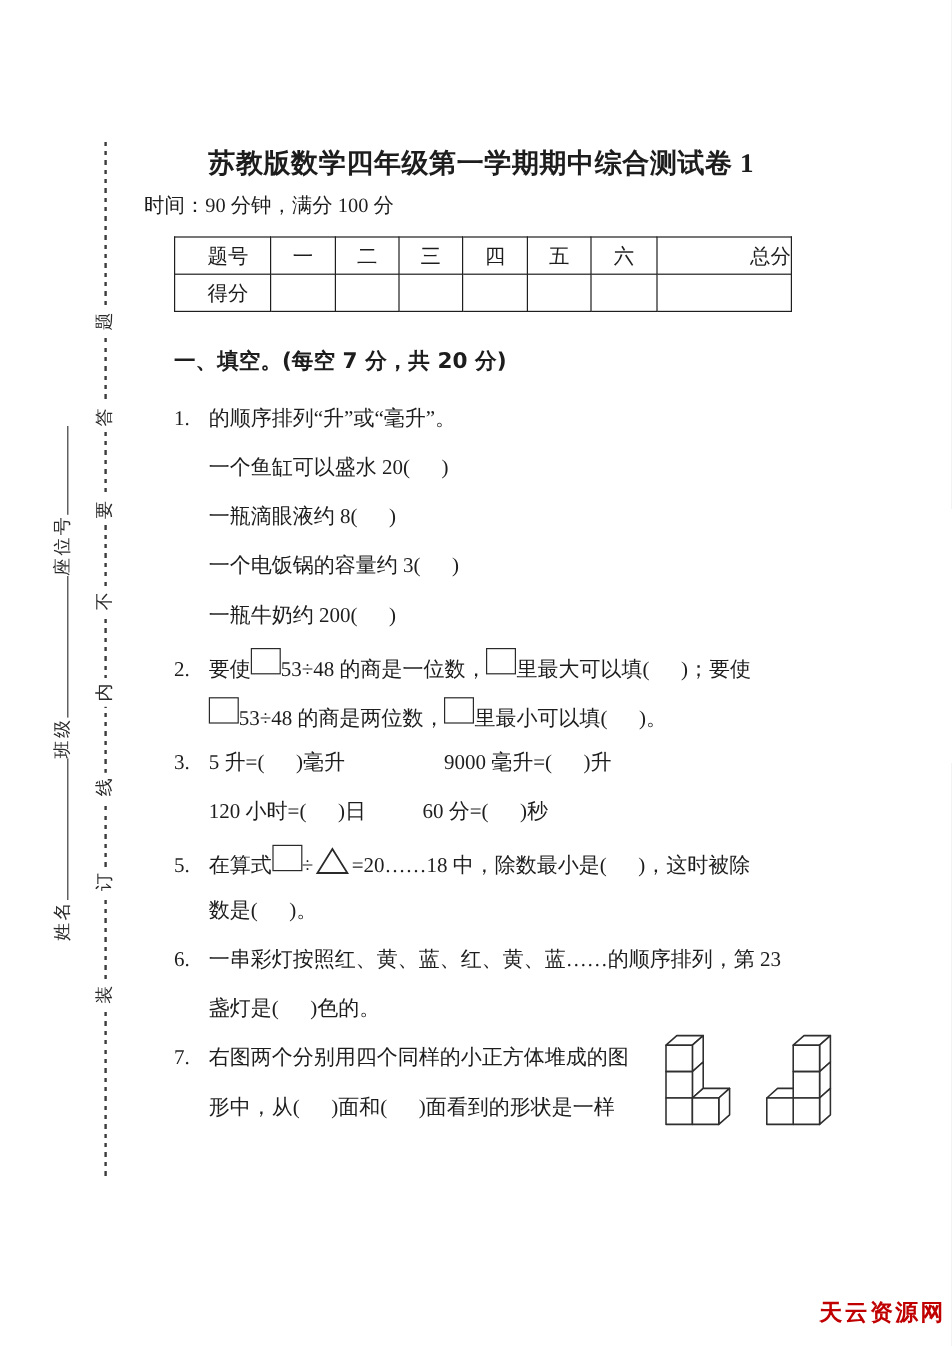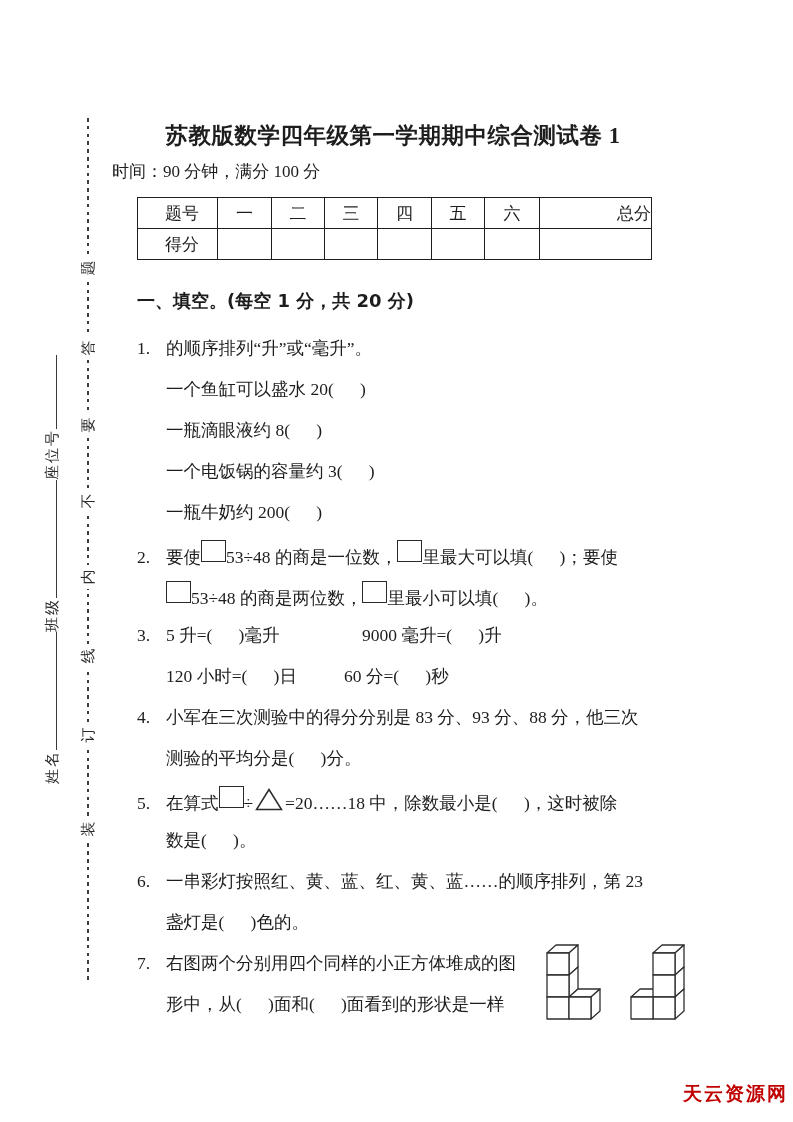--- a/index.html
+++ b/index.html
@@ -48,21 +48,21 @@
     height: 15px;
     border-bottom: 1.4px solid #3a3a3a;
     vertical-align: baseline;
   }
   .name-line .w120 { width: 118px; }
   .name-line .w72  { width: 74px; }
 
   
   .content {
     position: absolute;
-    left: 112px; top: 110px;
+    left: 120px; top: 110px;
     width: 576px;
   }
   .title {
     text-align: center;
     font-size: 22.5px;
     font-weight: bold;
     letter-spacing: 0.5px;
     margin-top: 10px;
     padding-right: 14px;
   }
@@ -189,21 +189,21 @@
         <td></td>
         <td></td>
         <td></td>
         <td></td>
         <td></td>
         <td></td>
       </tr>
     </tbody>
       </table>
 
-    <div class="section-heading">一、填空。(每空 1 分，共 20 分)</div>
+    <div class="section-heading">一、填空。(每空 7 分，共 20 分)</div>
 
     <div class="qblock">
       <div class="line">
         <span class="qnum">1.</span><span>的顺序排列“升”或“毫升”。</span>
       </div>
       <div class="line indent">一个鱼缸可以盛水 20(&nbsp;&nbsp;&nbsp;&nbsp;&nbsp;&nbsp;)</div>
       <div class="line indent">一瓶滴眼液约 8(&nbsp;&nbsp;&nbsp;&nbsp;&nbsp;&nbsp;)</div>
       <div class="line indent">一个电饭锅的容量约 3(&nbsp;&nbsp;&nbsp;&nbsp;&nbsp;&nbsp;)</div>
       <div class="line indent">一瓶牛奶约 200(&nbsp;&nbsp;&nbsp;&nbsp;&nbsp;&nbsp;)</div>
     </div>
@@ -219,26 +219,20 @@
 
     <div class="qblock">
       <div class="line">
         <span class="qnum">3.</span><span class="q3-col">5 升=(&nbsp;&nbsp;&nbsp;&nbsp;&nbsp;&nbsp;)毫升</span><span>9000 毫升=(&nbsp;&nbsp;&nbsp;&nbsp;&nbsp;&nbsp;)升</span>
       </div>
       <div class="line indent">
         <span class="q3-col2">120 小时=(&nbsp;&nbsp;&nbsp;&nbsp;&nbsp;&nbsp;)日</span><span>60 分=(&nbsp;&nbsp;&nbsp;&nbsp;&nbsp;&nbsp;)秒</span>
       </div>
     </div>
 
-    <div class="qblock">
-      <div class="line">
-        <span class="qnum">4.</span><span>小军在三次测验中的得分分别是 83 分、93 分、88 分，他三次</span>
-      </div>
-      <div class="line indent">测验的平均分是(&nbsp;&nbsp;&nbsp;&nbsp;&nbsp;&nbsp;)分。</div>
-    </div>
 
     <div class="qblock">
       <div class="line">
         <span class="qnum">5.</span><span>在算式</span><span class="sq-box"></span><span>÷</span><svg class="tri-shape" width="30" height="25" viewBox="0 0 30 25">
             <polygon points="15,2.5 27.5,22.5 2.5,22.5" fill="none" stroke="#2a2a2a" stroke-width="1.5"></polygon>
           </svg><span>=20……18 中，除数最小是(&nbsp;&nbsp;&nbsp;&nbsp;&nbsp;&nbsp;)，这时被除</span>
       </div>
       <div class="line indent">数是(&nbsp;&nbsp;&nbsp;&nbsp;&nbsp;&nbsp;)。</div>
     </div>
 

